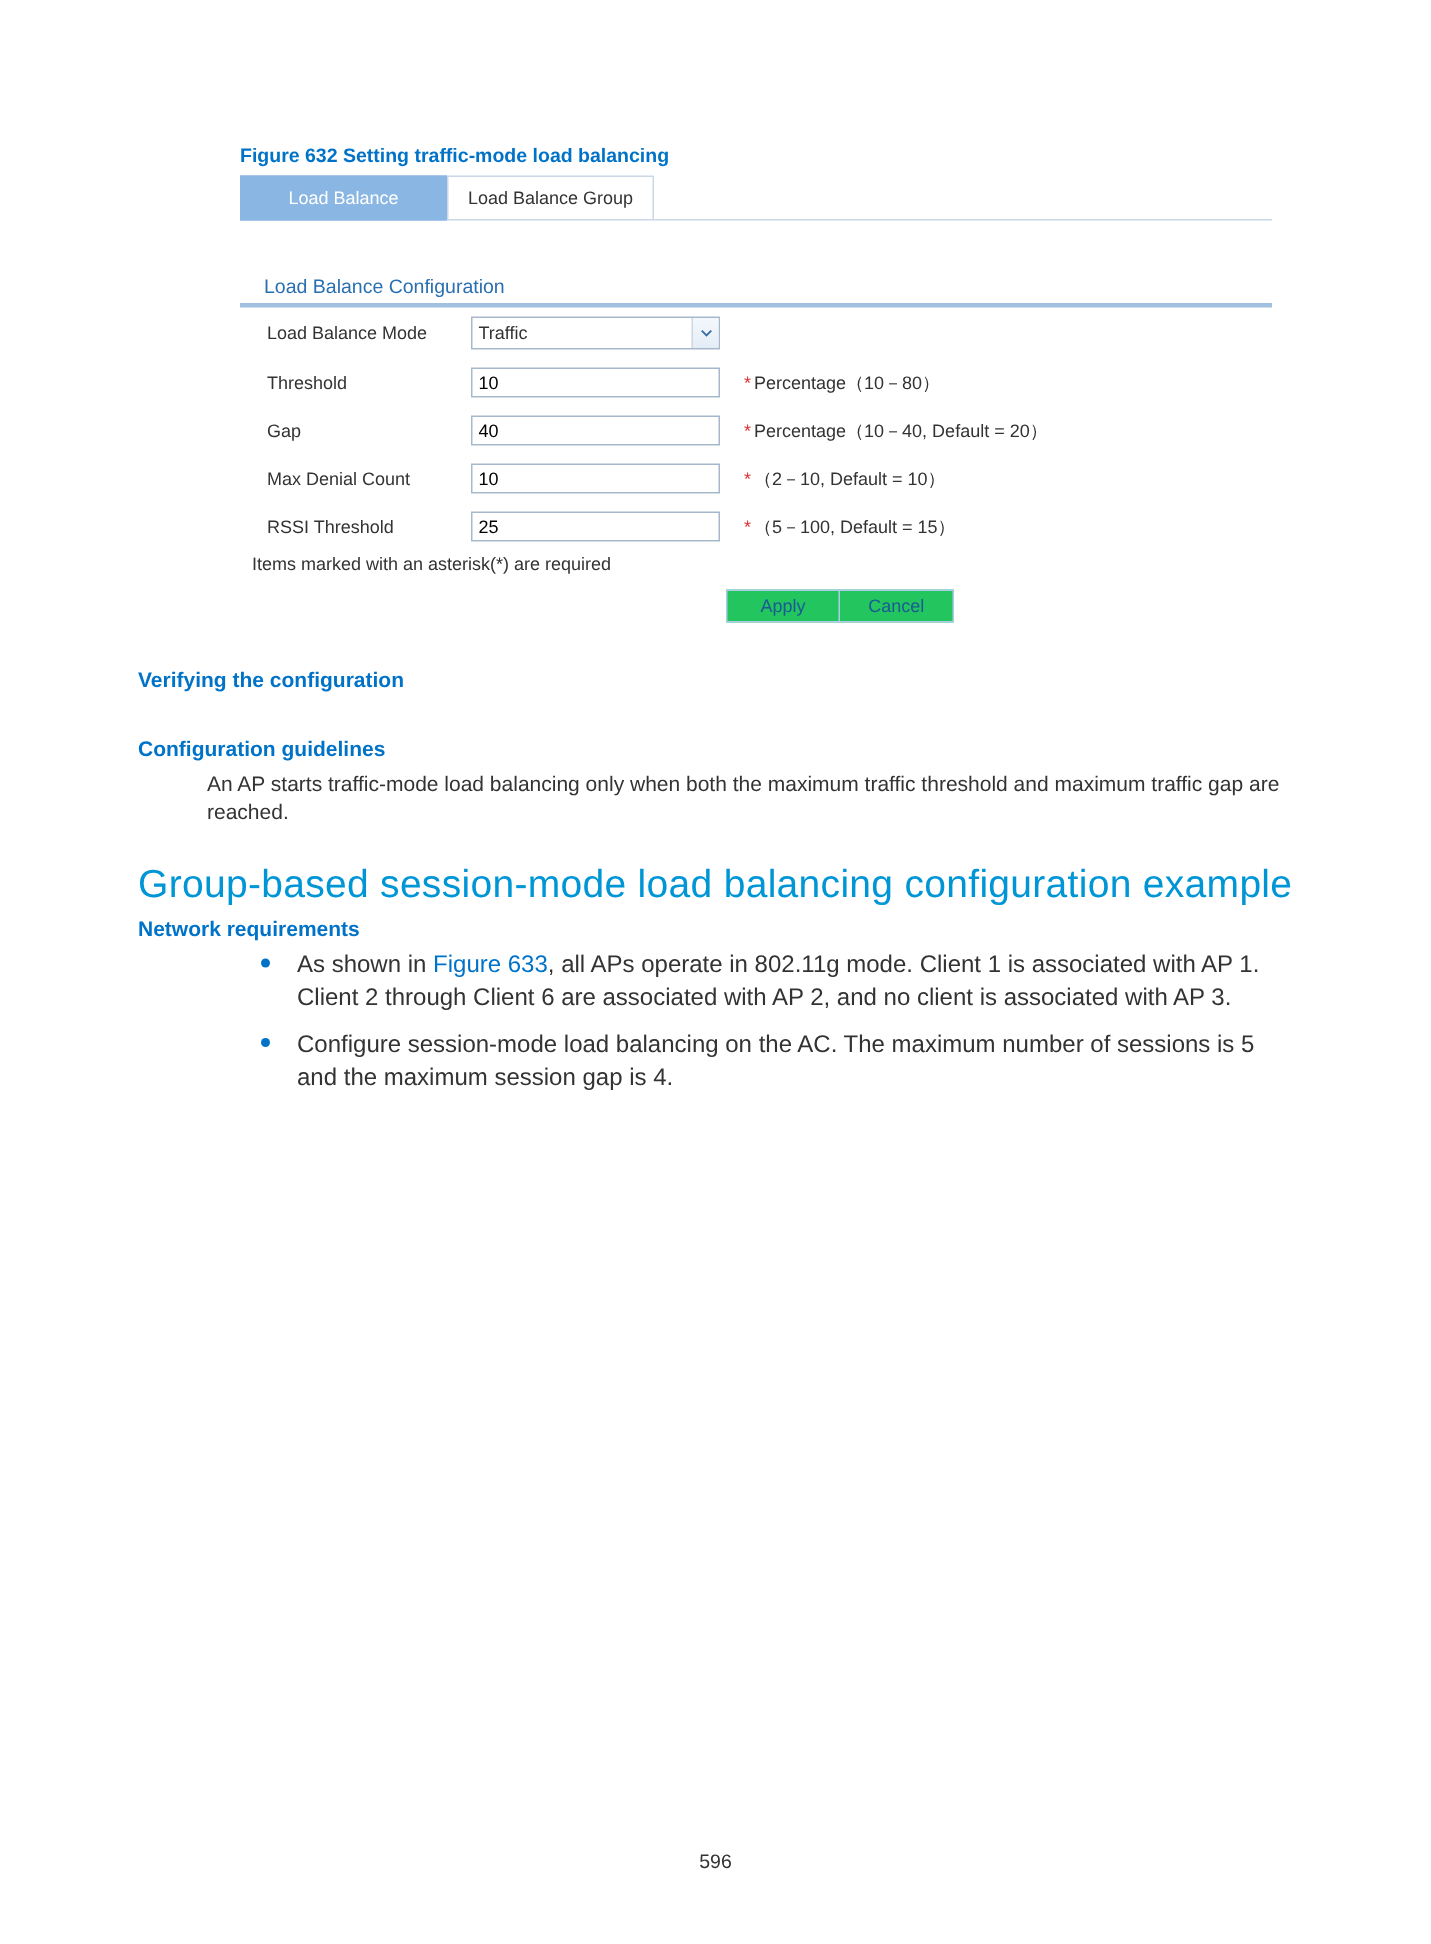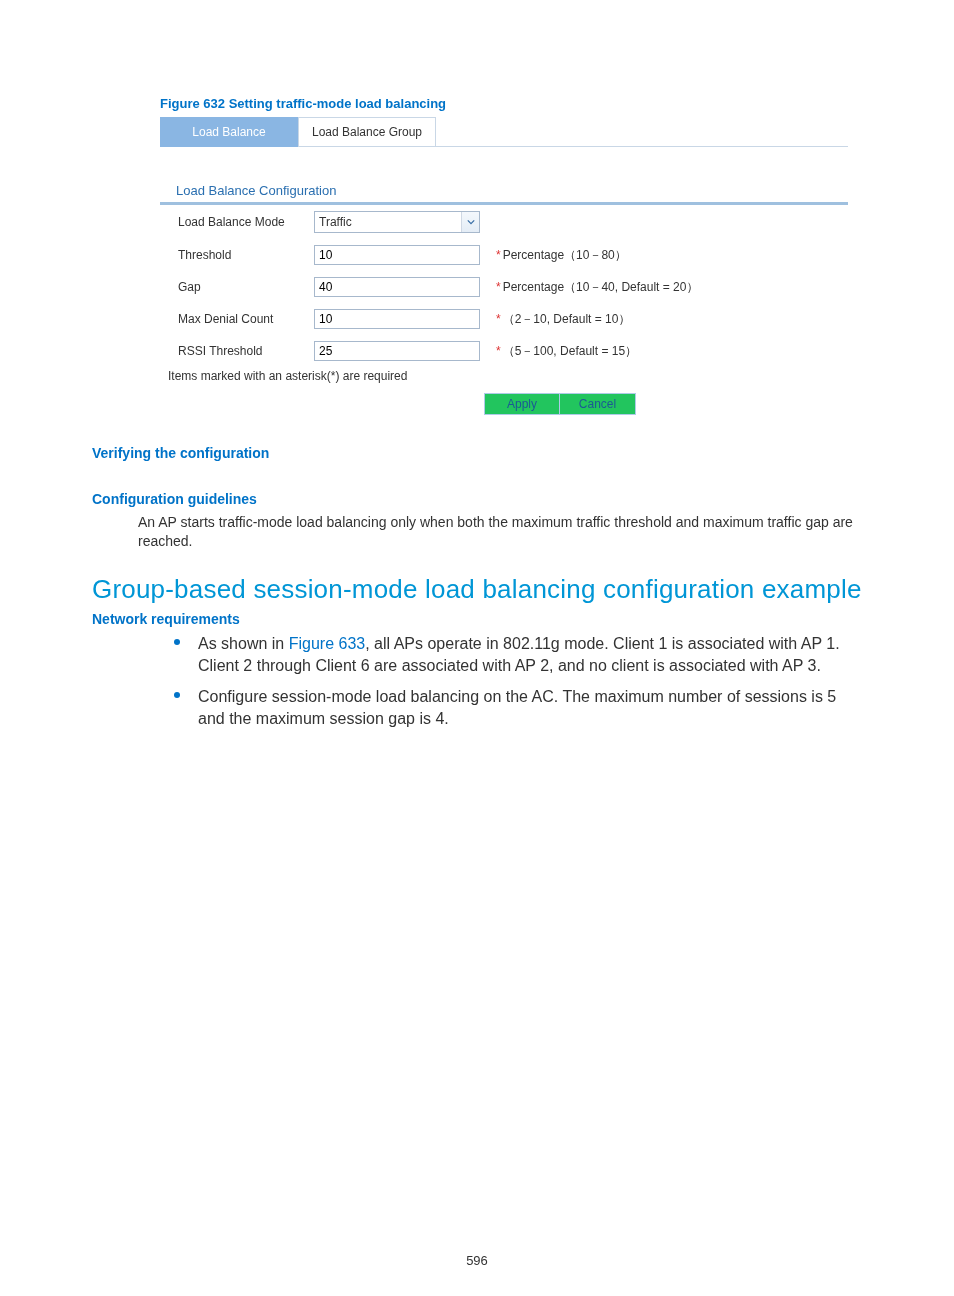--- a/index.html
+++ b/index.html
@@ -177,21 +177,21 @@
     content: "";
     position: absolute;
     left: 0; top: 6px;
     width: 6px; height: 6px;
     border-radius: 50%;
     background: #0073c8;
   }
   .link { color: #0073c8; }
   .page-num {
     position: absolute;
-    bottom: 28px;
+    bottom: 48px;
     left: 0; right: 0;
     text-align: center;
     font-size: 13px;
     color: #333;
   }
 </style>
 </head>
 <body>
 
 <div class="page">

